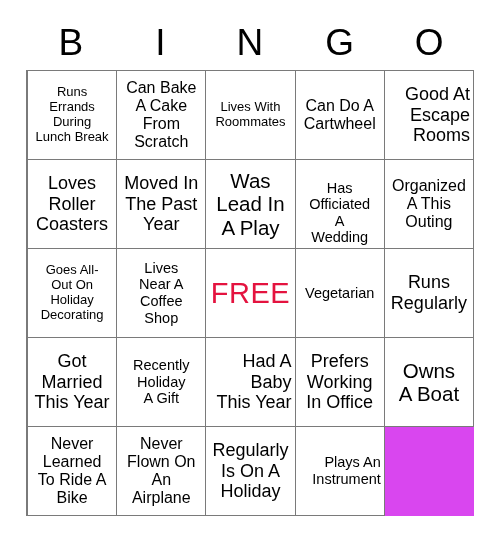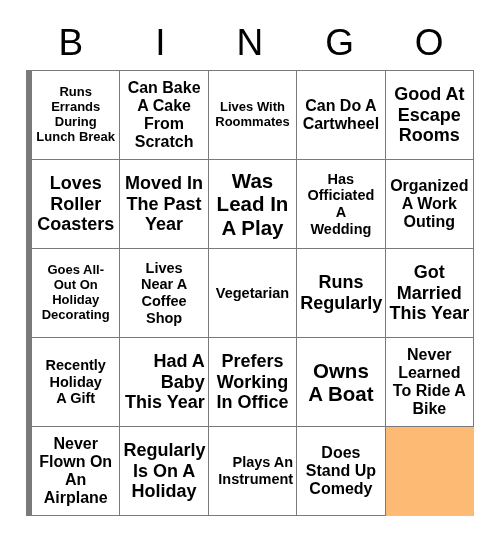--- a/index.html
+++ b/index.html
@@ -48,24 +48,23 @@
   #bingo-grid {
     position: absolute;
     left: 26px;
     top: 70px;
     width: 448px;
     height: 446px;
     display: grid;
     grid-template-columns: repeat(5, 1fr);
     grid-template-rows: repeat(5, 1fr);
     border-top: 1px solid #7a7a7a;
-    border-left: 6px solid #0369a1;
+    border-left: 2px solid #0369a1;
     box-sizing: border-box;
-    background: #fdba74;
-    font-weight: bold;
+    background: #d946ef;
   }
   .cell {
     border-right: 1px solid #7a7a7a;
     border-bottom: 1px solid #7a7a7a;
     box-sizing: border-box;
     display: flex;
     align-items: center;
     justify-content: center;
     text-align: center;
     padding: 2px 3px;
@@ -122,63 +121,66 @@
 Scratch</span>
       </div>
       <div class="cell fs-xs" style="border-right-color: rgb(122, 122, 122); border-bottom-color: rgb(122, 122, 122);">
         <span class="cell-text">Lives With
 Roommates</span>
       </div>
       <div class="cell fs-m" style="border-right-color: rgb(122, 122, 122); border-bottom-color: rgb(122, 122, 122);">
         <span class="cell-text">Can Do A
 Cartwheel</span>
       </div>
-      <div class="cell fs-l" style="border-right-color: rgb(122, 122, 122); border-bottom-color: rgb(122, 122, 122);">
+      <div class="cell fs-l" style="border-right-color: rgb(122, 122, 122); border-bottom-color: rgb(122, 122, 122); text-align: right;">
         <span class="cell-text">Good At
 Escape
 Rooms</span>
       </div>
       <div class="cell fs-l" style="border-right-color: rgb(122, 122, 122); border-bottom-color: rgb(122, 122, 122);">
         <span class="cell-text">Loves
 Roller
 Coasters</span>
       </div>
       <div class="cell fs-l" style="border-right-color: rgb(122, 122, 122); border-bottom-color: rgb(122, 122, 122); text-align: center;">
         <span class="cell-text">Moved In
 The Past
 Year</span>
       </div>
       <div class="cell fs-xl" style="border-right-color: rgb(122, 122, 122); border-bottom-color: rgb(122, 122, 122);">
         <span class="cell-text">Was
 Lead In
 A Play</span>
       </div>
-      <div class="cell fs-s" style="border-right-color: rgb(122, 122, 122); border-bottom-color: rgb(122, 122, 122);">
+      <div class="cell fs-s" style="border-right-color: rgb(122, 122, 122); border-bottom-color: rgb(122, 122, 122); align-items: flex-end;">
         <span class="cell-text">Has
 Officiated
 A
 Wedding</span>
       </div>
       <div class="cell fs-m" style="border-right-color: rgb(122, 122, 122); border-bottom-color: rgb(122, 122, 122);">
         <span class="cell-text">Organized
-A Work
+A This
 Outing</span>
       </div>
       <div class="cell fs-xs" style="border-right-color: rgb(122, 122, 122); border-bottom-color: rgb(122, 122, 122);">
         <span class="cell-text">Goes All-
 Out On
 Holiday
 Decorating</span>
       </div>
       <div class="cell fs-s" style="border-right-color: rgb(122, 122, 122); border-bottom-color: rgb(122, 122, 122);">
         <span class="cell-text">Lives
 Near A
 Coffee
 Shop</span>
       </div>
+      <div class="cell fs-xl free" style="border-right-color: rgb(122, 122, 122); border-bottom-color: rgb(122, 122, 122);">
+        <span class="cell-text" style="color: rgb(228, 19, 63);">FREE</span>
+      </div>
       <div class="cell fs-s" style="border-right-color: rgb(122, 122, 122); border-bottom-color: rgb(122, 122, 122);">
         <span class="cell-text">Vegetarian</span>
       </div>
       <div class="cell fs-l" style="border-right-color: rgb(122, 122, 122); border-bottom-color: rgb(122, 122, 122);">
         <span class="cell-text">Runs
 Regularly</span>
       </div>
       <div class="cell fs-l" style="border-right-color: rgb(122, 122, 122); border-bottom-color: rgb(122, 122, 122);">
         <span class="cell-text">Got
 Married
@@ -217,20 +219,15 @@
       </div>
       <div class="cell fs-l" style="border-right-color: rgb(122, 122, 122); border-bottom-color: rgb(122, 122, 122);">
         <span class="cell-text">Regularly
 Is On A
 Holiday</span>
       </div>
       <div class="cell fs-s" style="border-right-color: rgb(122, 122, 122); border-bottom-color: rgb(122, 122, 122); text-align: right;">
         <span class="cell-text">Plays An
 Instrument</span>
       </div>
-      <div class="cell fs-m" style="border-right-color: rgb(122, 122, 122); border-bottom-color: rgb(122, 122, 122);">
-        <span class="cell-text">Does
-Stand Up
-Comedy</span>
-      </div>
     </div>
 
 </div>
 
 </body></html>

